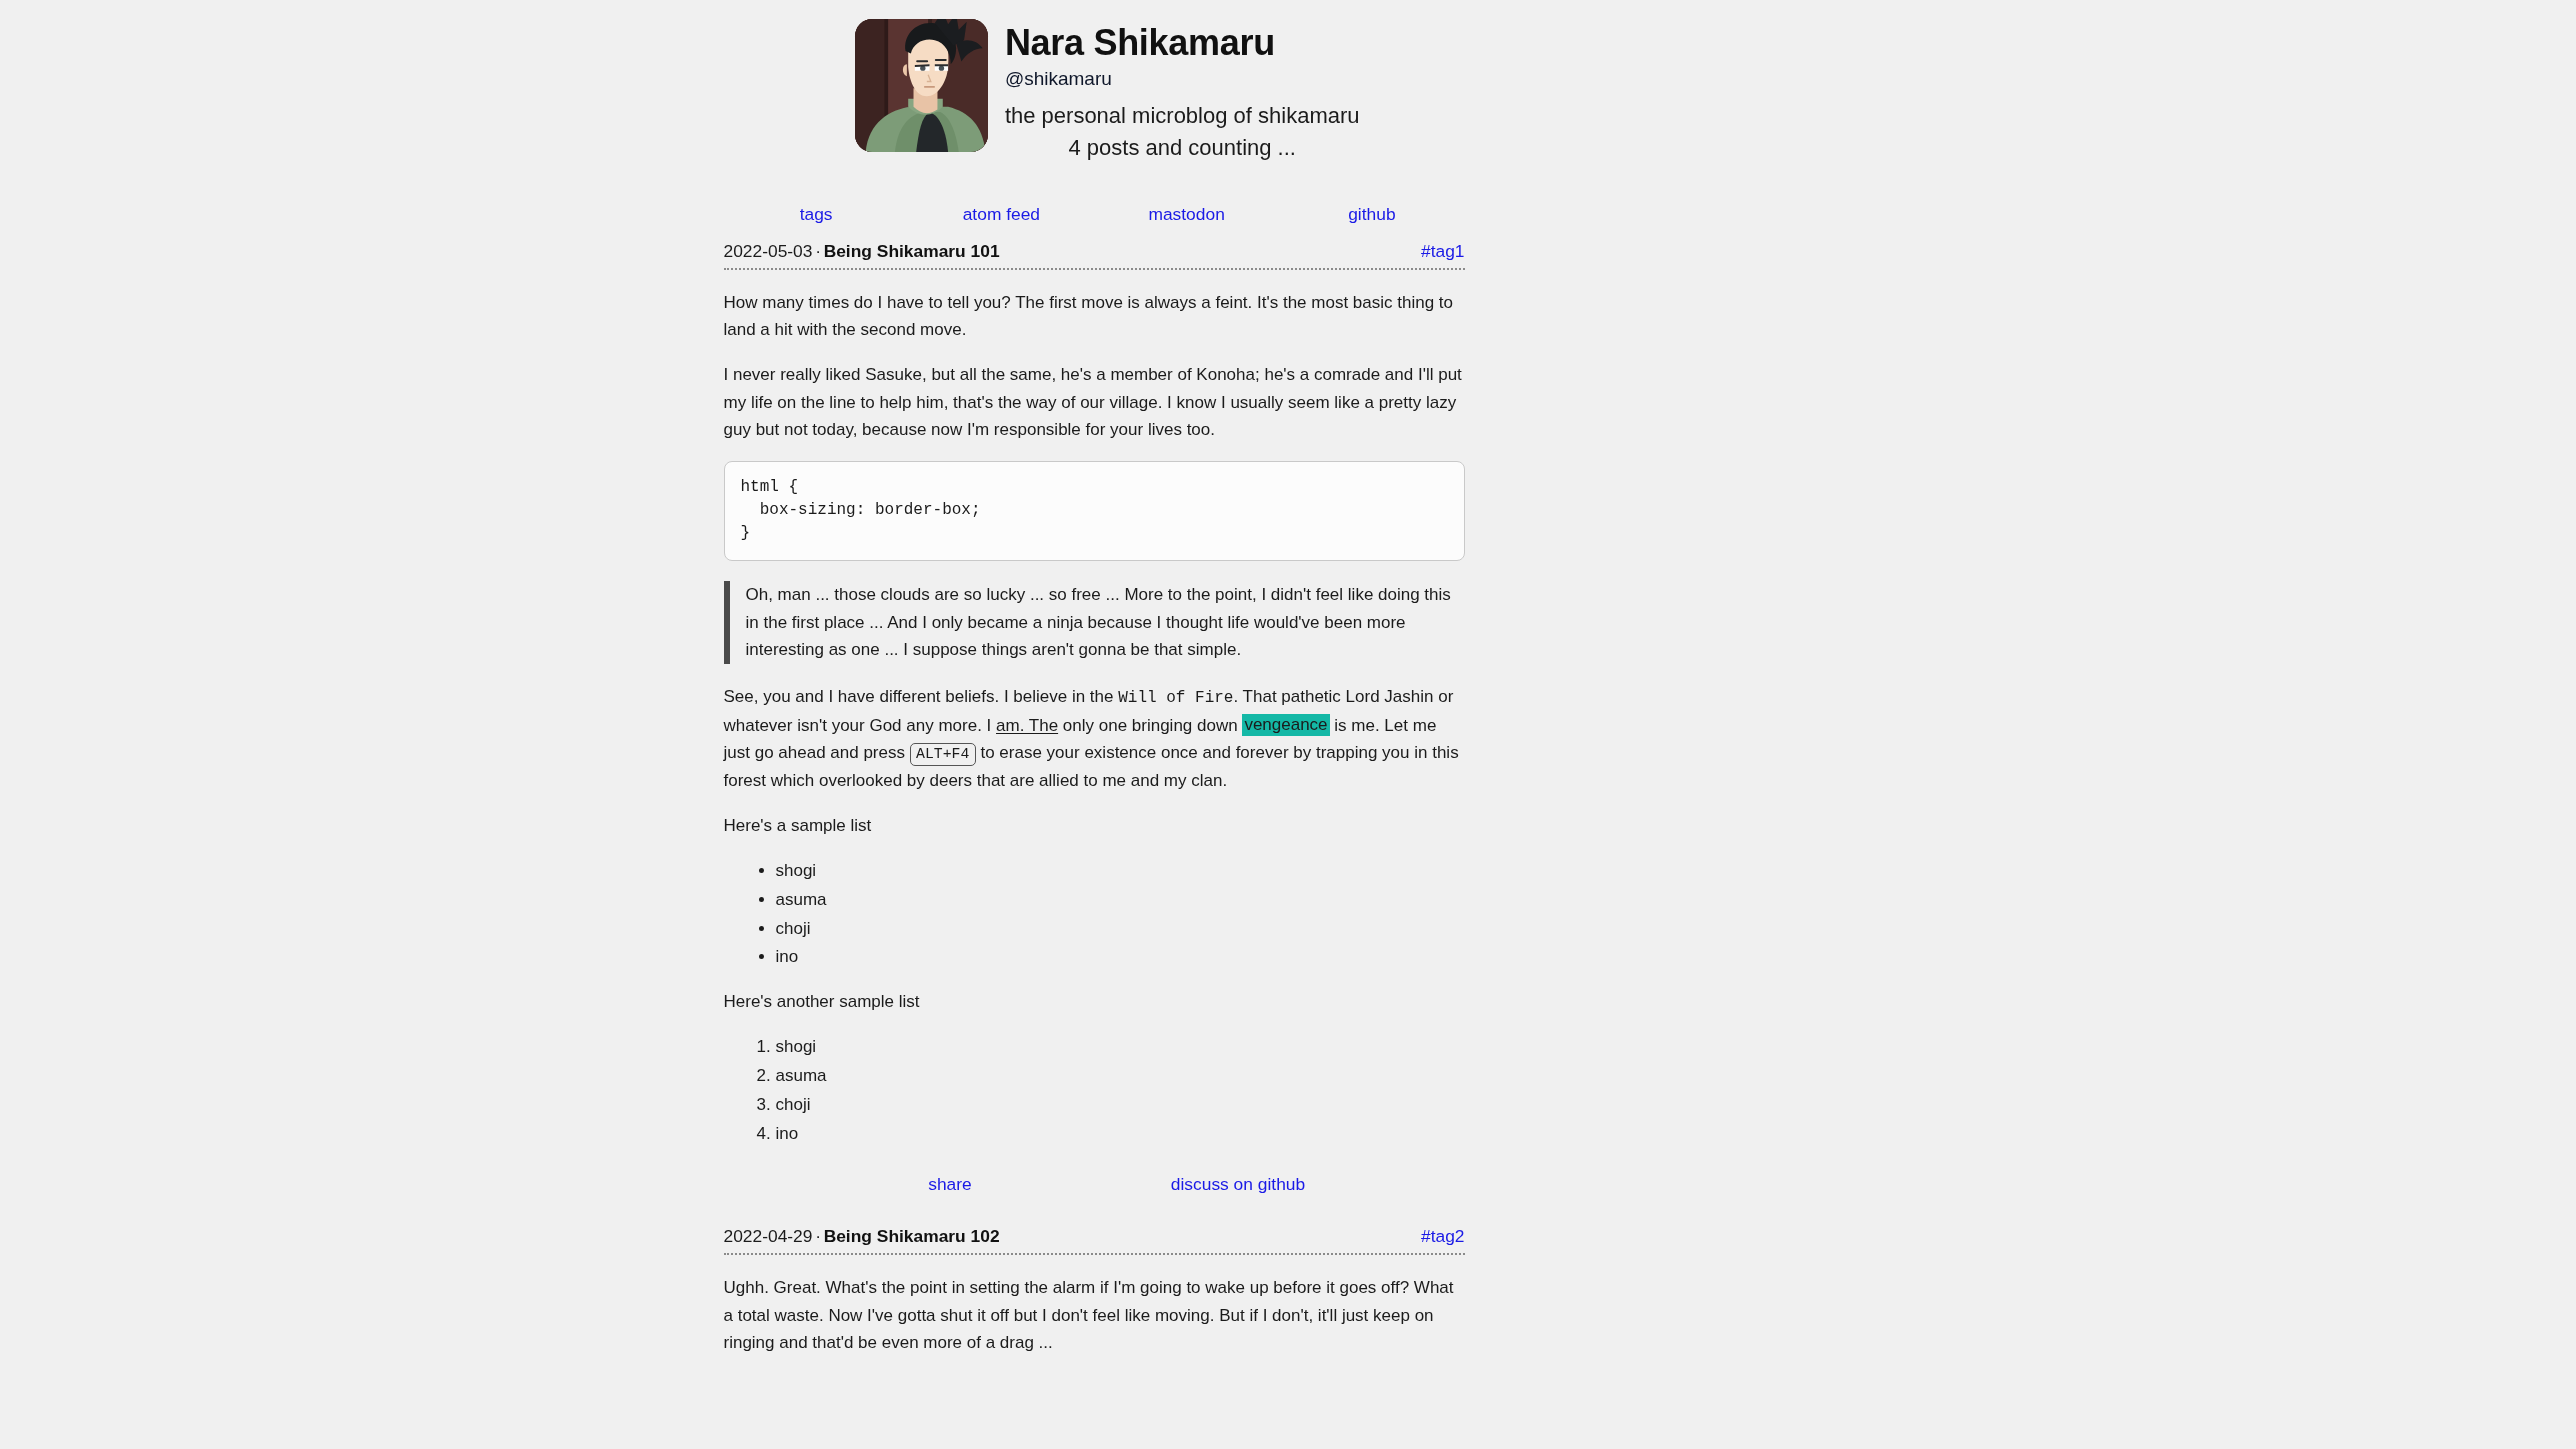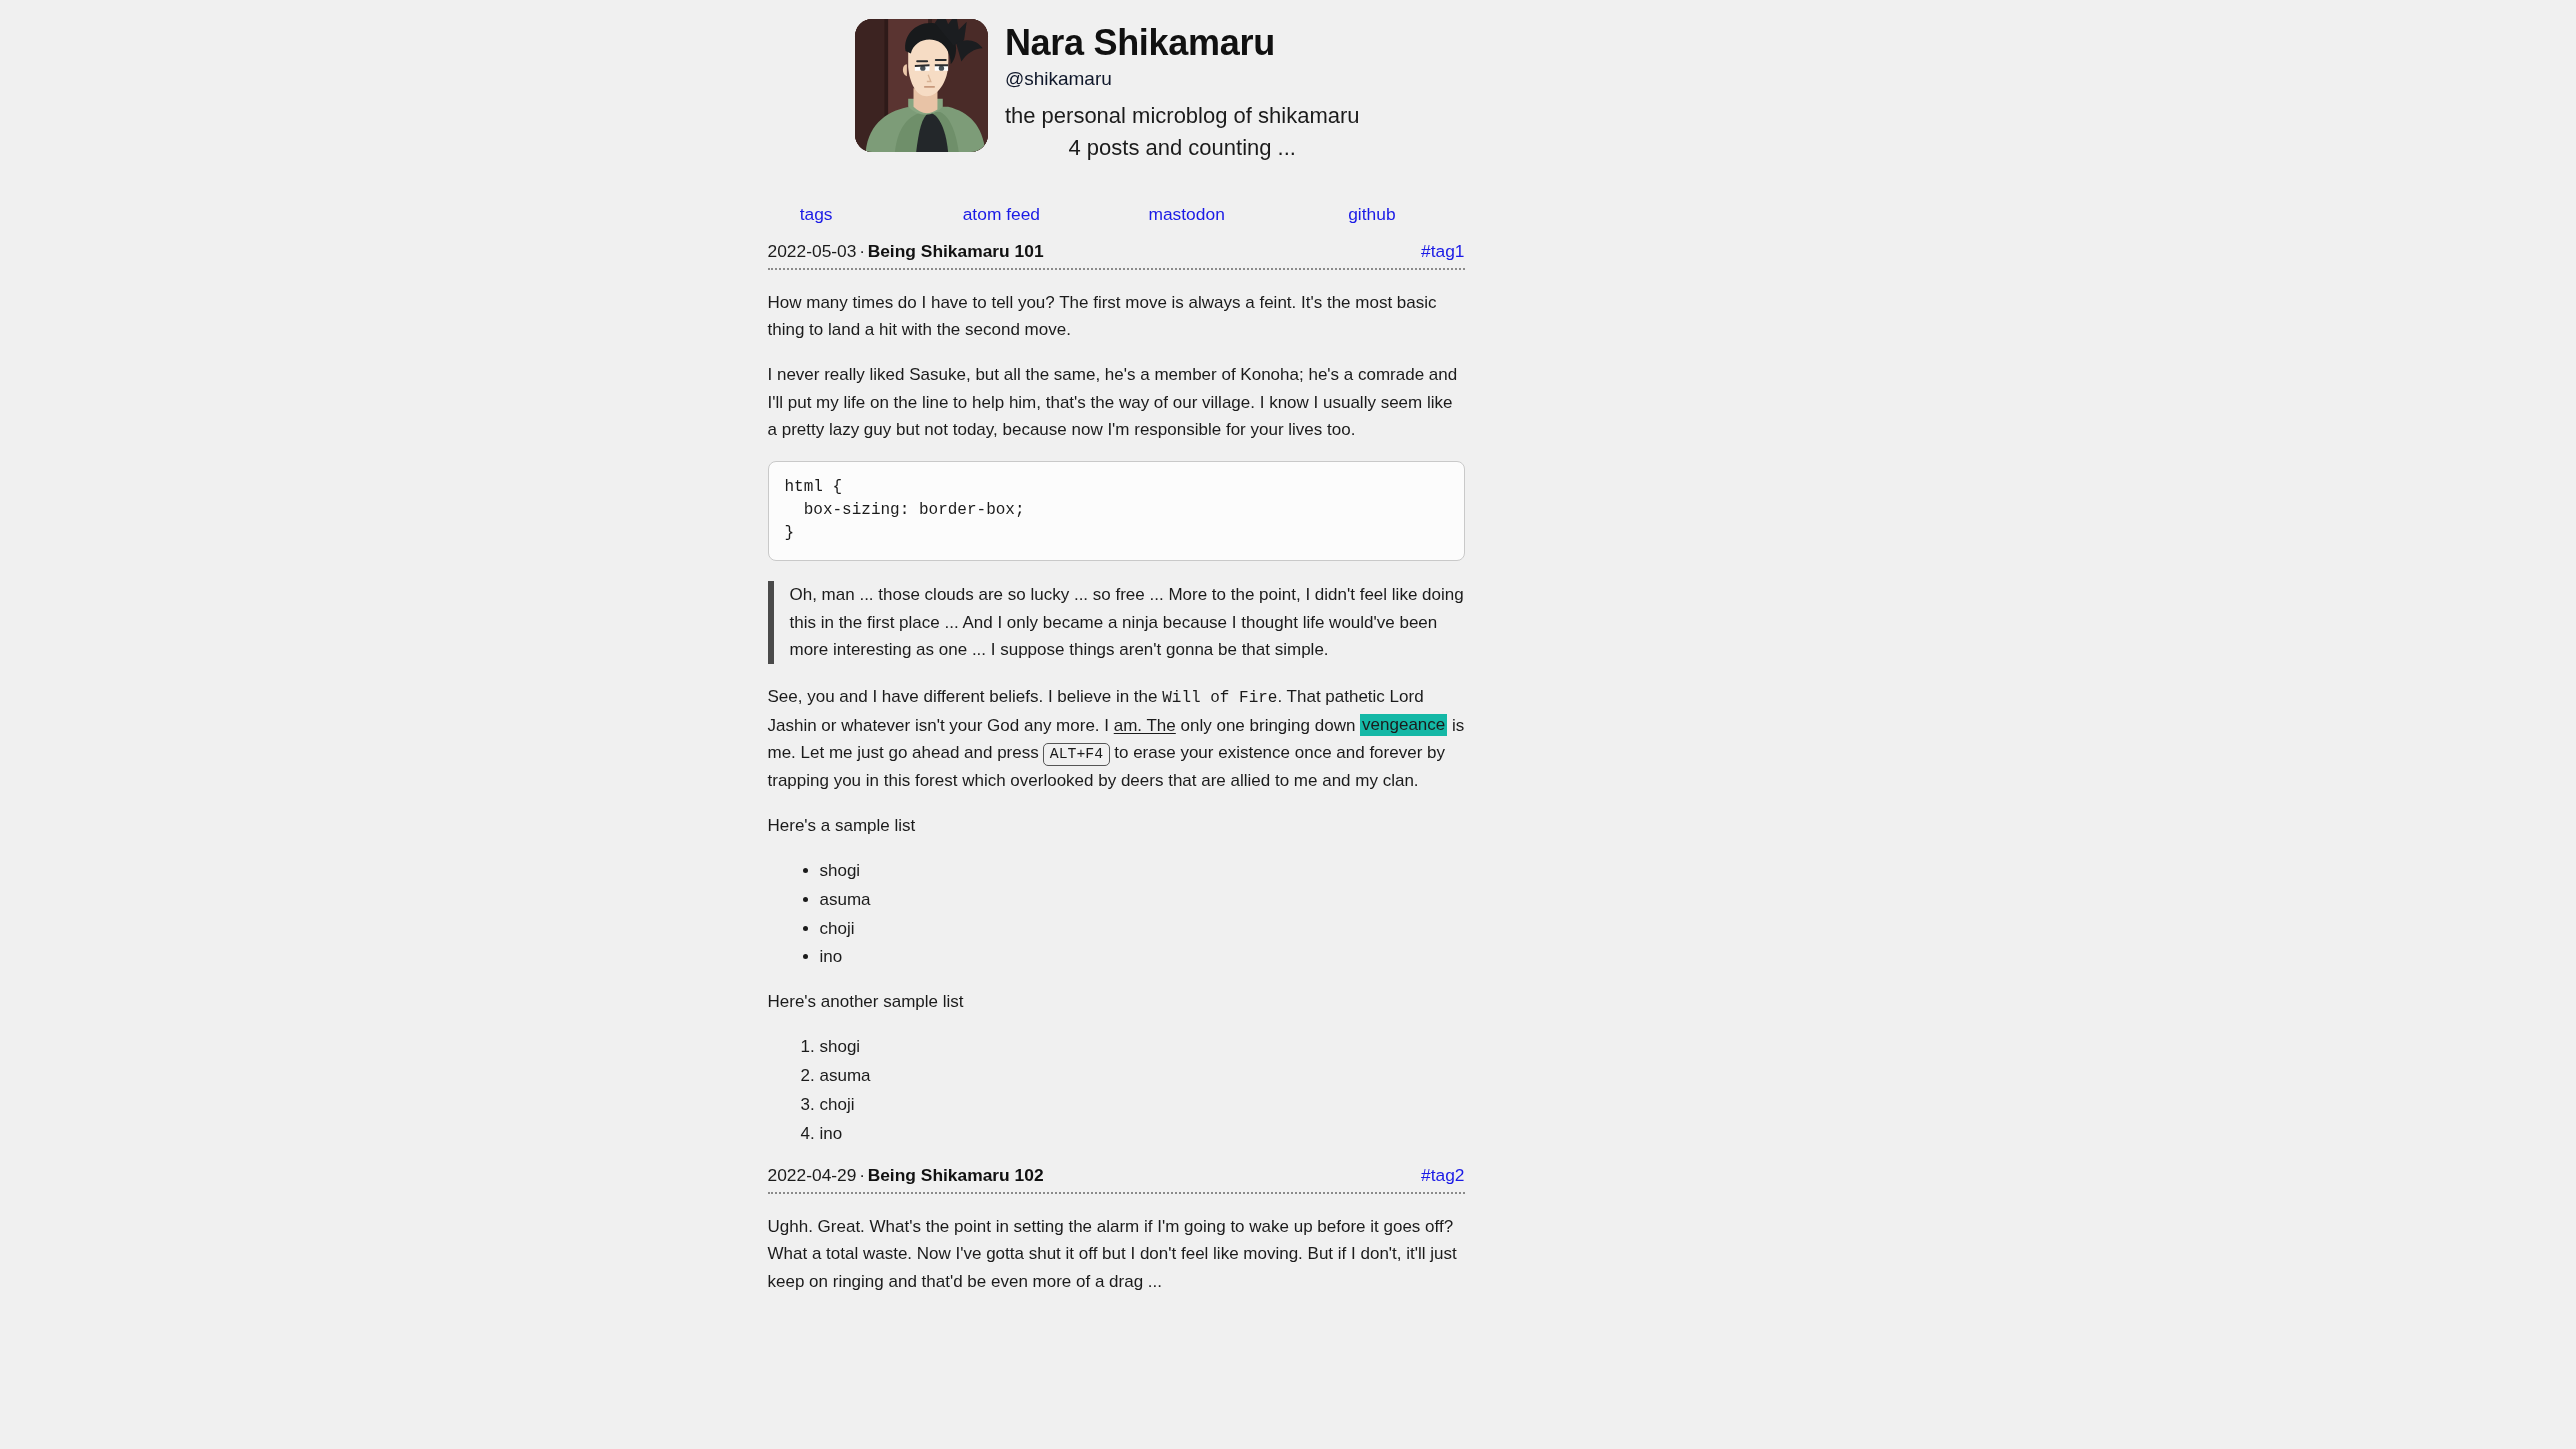--- a/index.html
+++ b/index.html
@@ -82,21 +82,21 @@
   nav.mainnav a {
     font-size: 17.4px;
     color: #1a1ae6;
     text-decoration: none;
     width: 189px;
     text-align: center;
     display: block;
   }
 
   
-  article.post { margin-bottom: 6.7px; margin-left: 44px; }
+  article.post { margin-bottom: 6.7px; }
 
   .post-head {
     display: flex;
     align-items: baseline;
     justify-content: space-between;
     border-bottom: 2px dotted #8a8a8a;
     padding-bottom: 6px;
     margin-bottom: 19px;
   }
   .post-head-left {
@@ -302,20 +302,24 @@
 
         <p>Here's another sample list</p>
         <ol class="plain">
           <li>shogi</li>
           <li>asuma</li>
           <li>choji</li>
           <li>ino</li>
         </ol>
       </div>
 
+      <div class="post-foot">
+        <a href="#">share</a>
+        <a href="#">discuss on github</a>
+      </div>
     </article>
 
     <article class="post">
       <div class="post-head">
         <div class="post-head-left">
           <span class="post-date">2022-04-29</span><span class="post-sep">·</span><span class="post-title">Being Shikamaru 102</span>
         </div>
         <a class="post-tag" href="#">#tag2</a>
       </div>
       <div class="post-body">

